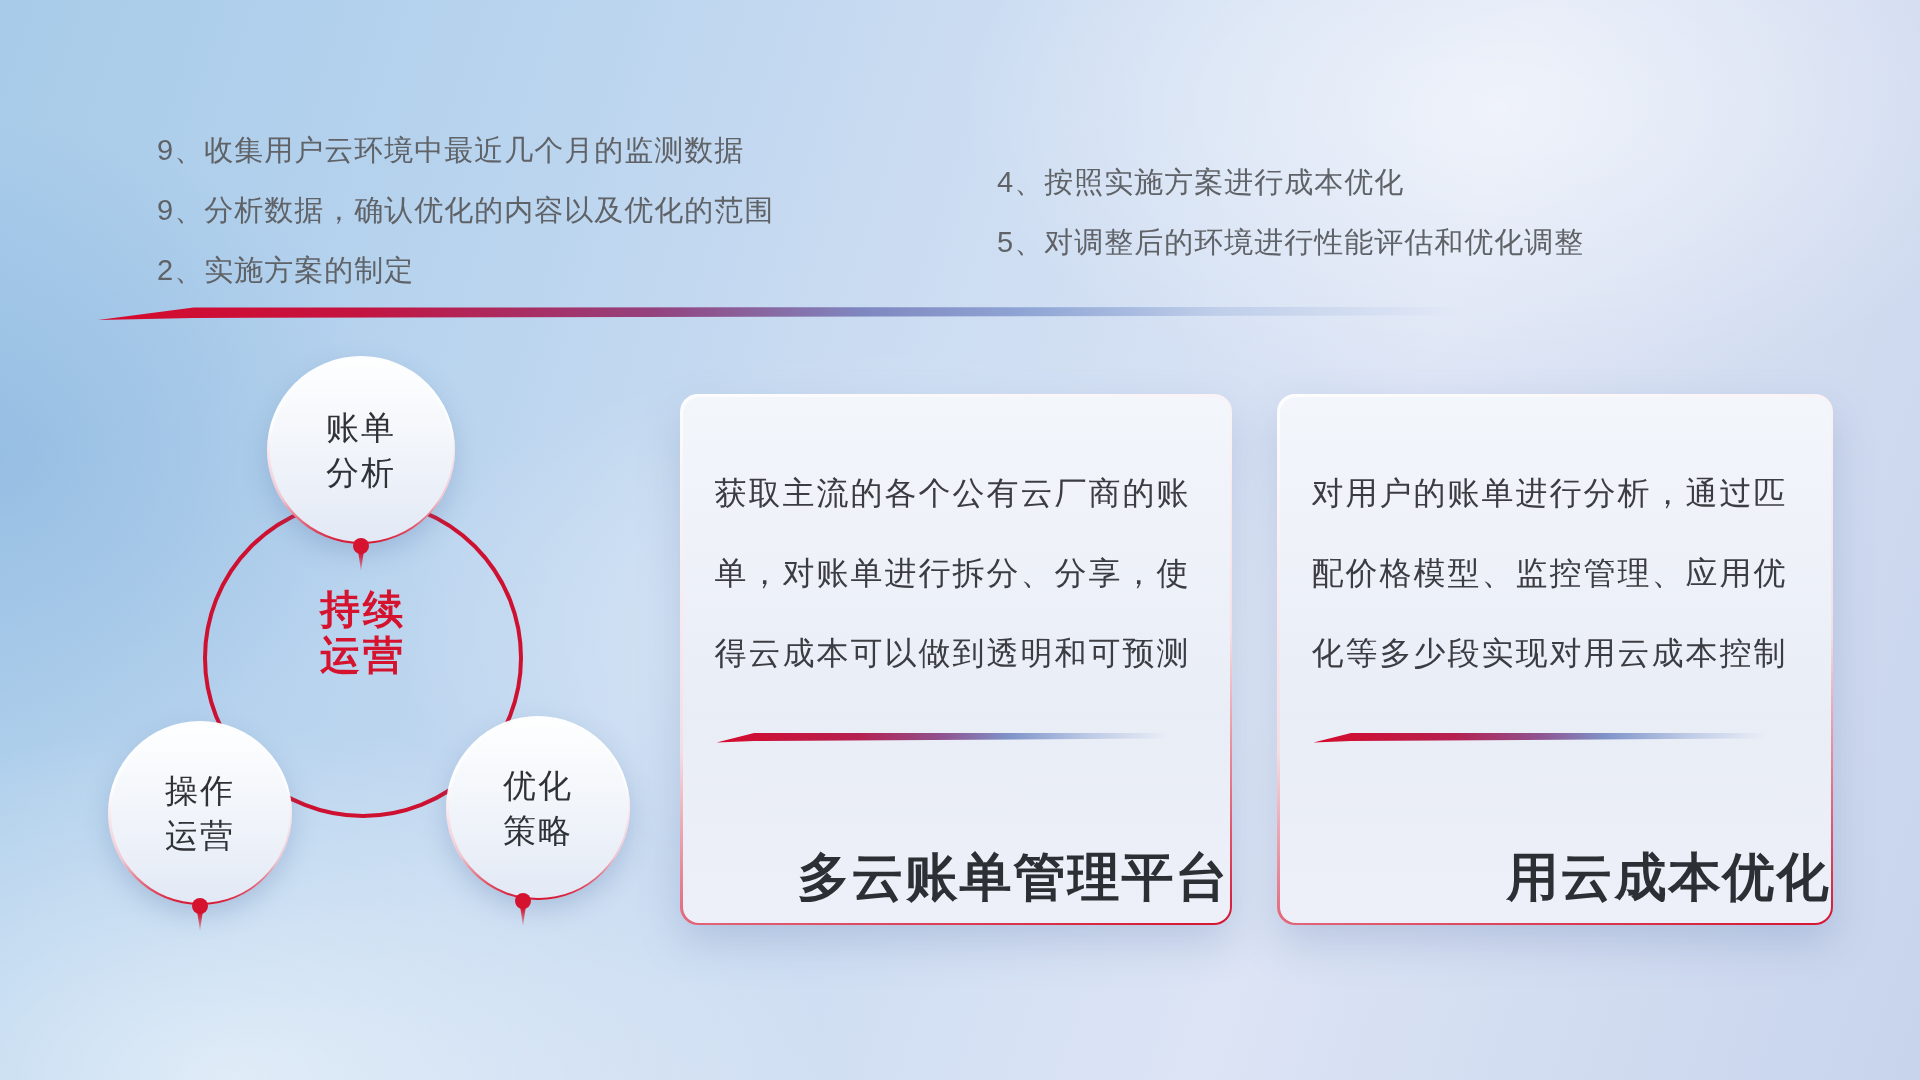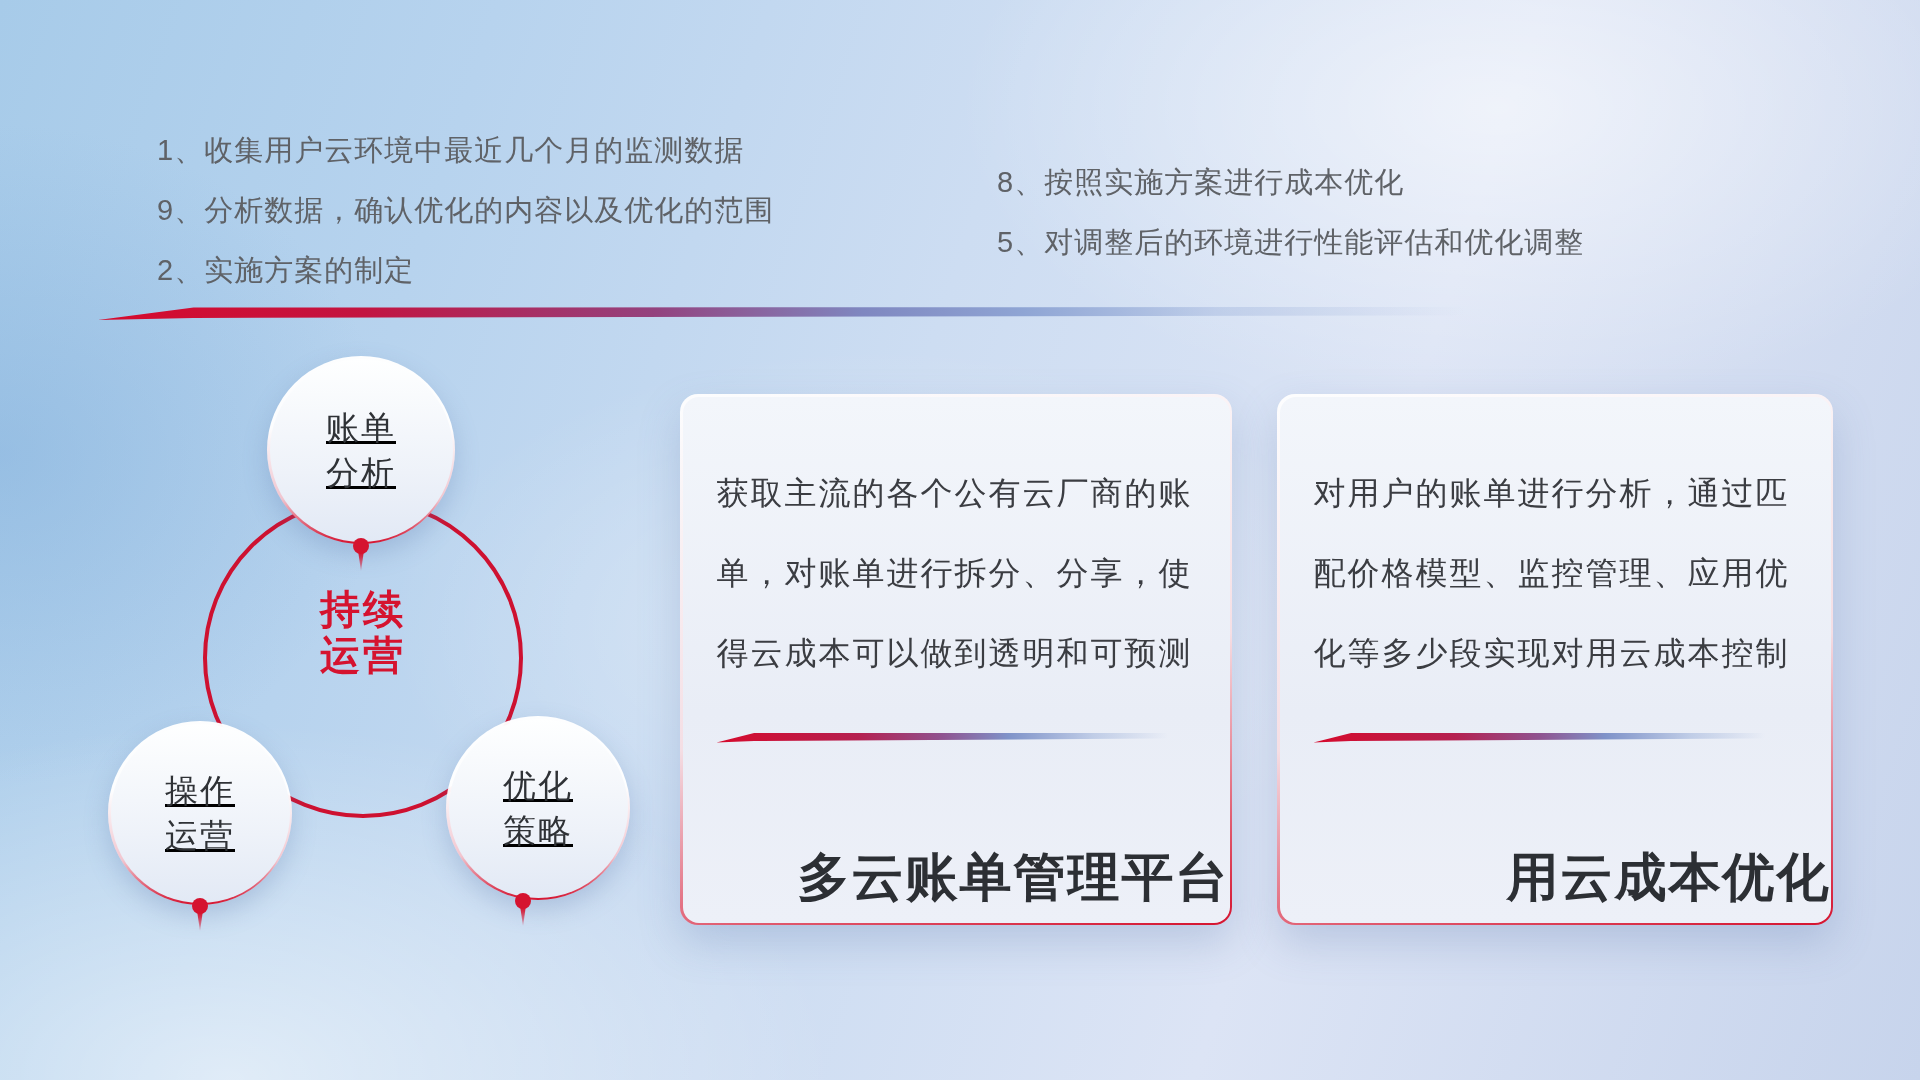--- a/index.html
+++ b/index.html
@@ -29,21 +29,20 @@
 
   
   .ring {
     position:absolute; left:203px; top:498px; width:320px; height:320px;
     border:4px solid #ce1130; border-radius:50%;
   }
   .node {
     position:absolute; border-radius:50%; padding:2.5px; z-index:2;
     background:linear-gradient(180deg, rgba(255,255,255,0.97) 38%, rgba(244,196,205,0.95) 76%, #d5132f 100%);
     box-shadow:0 10px 24px rgba(90,120,170,0.28);
-    text-decoration:underline;
   }
   .node-inner {
     width:100%; height:100%; border-radius:50%;
     background:linear-gradient(180deg, #feffff 0%, #eef2f9 62%, #e2e9f5 100%);
     display:flex; flex-direction:column; align-items:center; justify-content:center;
     font-size:33px; font-weight:500; color:#2f3236; line-height:45px; letter-spacing:2px;
   }
   .node-top { left:267px; top:356px; width:188px; height:188px; }
   .node-bl  { left:108px; top:721px; width:184px; height:184px; }
   .node-br  { left:446px; top:716px; width:184px; height:184px; }
@@ -69,46 +68,46 @@
     background:linear-gradient(168deg, rgba(255,255,255,0.95) 0%, rgba(247,222,227,0.92) 55%, #d5132f 100%);
     box-shadow:0 18px 40px rgba(90,120,170,0.25);
   }
   .card1 { left:680px;  width:552px; }
   .card2 { left:1277px; width:556px; }
   .card-inner {
     position:relative; width:100%; height:100%; border-radius:16px;
     background:linear-gradient(180deg, #f3f6fb 0%, #e9edf6 60%, #edf0f8 100%);
   }
   .card-body {
-    position:absolute; left:34px; top:56px; width:494px;
+    position:absolute; left:23px; top:56px; width:494px;
     font-size:32px; color:#3b3d42; line-height:80px; letter-spacing:2px;
-    text-align:left;
+    text-align:center;
   }
   .card-divider {
     position:absolute; left:34px; top:336px; width:470px; height:10px;
     clip-path:polygon(0 100%, 8% 6%, 100% 0, 100% 58%, 8% 86%);
     background:linear-gradient(90deg,
       #d60a2c 0%, #b52050 30%, #8f5390 48%, #7f93c9 62%,
       rgba(150,172,215,0.5) 80%, rgba(170,190,225,0) 96%);
   }
   .card-title {
     position:absolute; left:0; right:0; top:445px; line-height:70px;
     text-align:right; font-size:52px; font-weight:700; color:#2c2f34; letter-spacing:2px;
   }
 </style>
 </head>
 <body>
 
 <div class="steps-left">
-  <div class="step">1、收集用户云环境中最近几个月的监测数据</div>
+  <div class="step">9、收集用户云环境中最近几个月的监测数据</div>
   <div class="step">9、分析数据，确认优化的内容以及优化的范围</div>
   <div class="step">2、实施方案的制定</div>
 </div>
 <div class="steps-right">
-  <div class="step">8、按照实施方案进行成本优化</div>
+  <div class="step">4、按照实施方案进行成本优化</div>
   <div class="step">5、对调整后的环境进行性能评估和优化调整</div>
 </div>
 
 <div class="main-divider"></div>
 
 <div>
   <div class="ring"></div>
 
   <div class="cycle-center">
     <div>持续</div>

